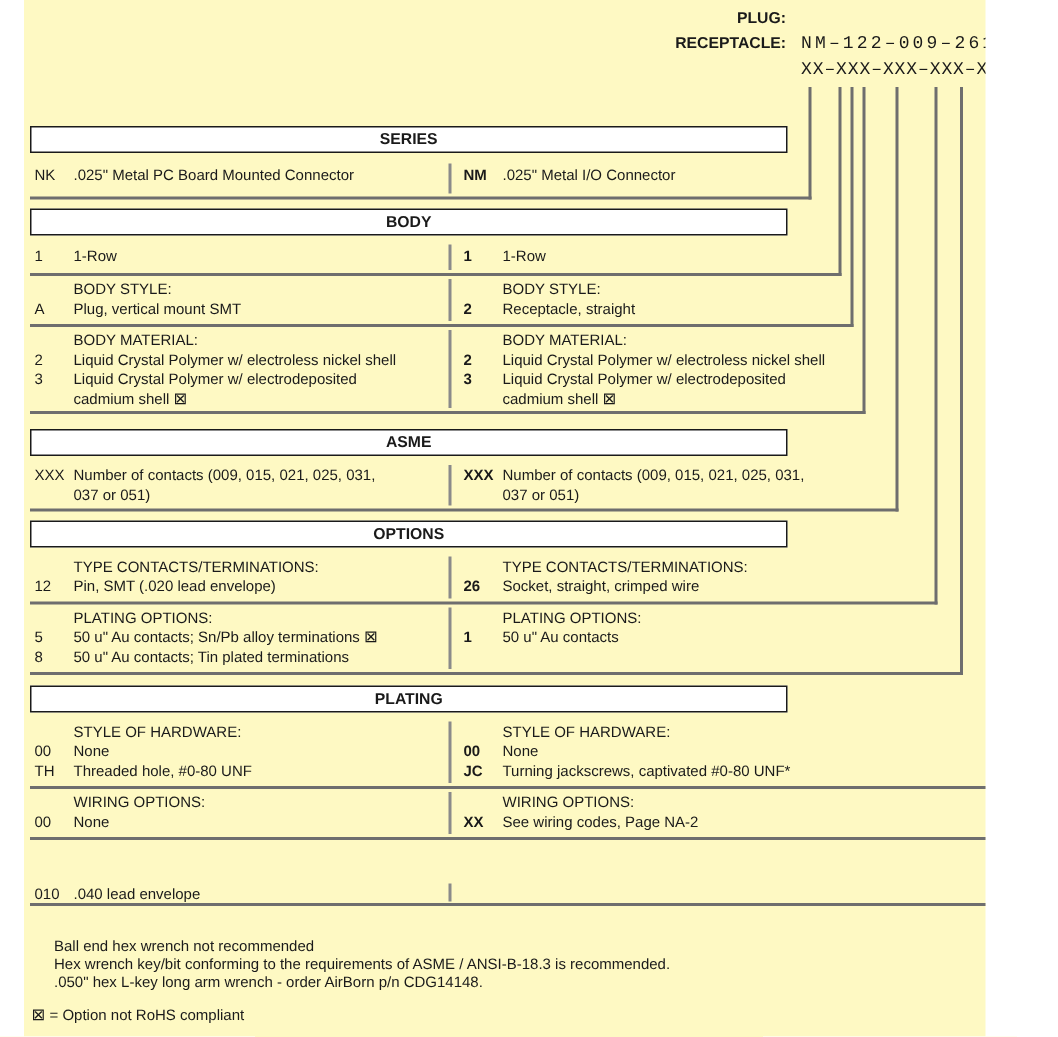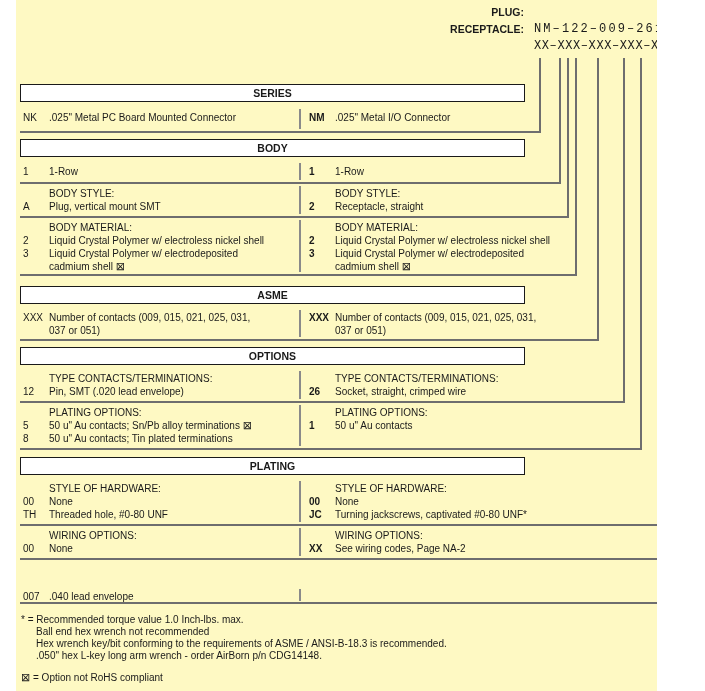--- a/index.html
+++ b/index.html
@@ -201,27 +201,26 @@
   <div class="line" style="top:542px">
     <span class="code-l">00</span>
     <span class="desc-l">None</span>
     <span class="code-r">XX</span>
     <span class="desc-r">See wiring codes, Page NA-2</span>
   </div>
   <div class="vdiv" style="top:528px;height:28px"></div>
   <div class="hrule" style="top:558px;width:658px"></div>
 
   <div class="line" style="top:590px">
-    <span class="code-l">007</span>
+    <span class="code-l">010</span>
     <span class="desc-l">.040 lead envelope</span>
   </div>
   <div class="vdiv" style="top:589px;height:12px"></div>
   <div class="hrule" style="top:602px;width:686px"></div>
 
-  <div class="foot" style="top:614px;left:5px">* = Recommended torque value 1.0 Inch-lbs. max.</div>
   <div class="foot" style="top:626px;left:20px">Ball end hex wrench not recommended</div>
   <div class="foot" style="top:638px;left:20px">Hex wrench key/bit conforming to the requirements of ASME / ANSI-B-18.3 is recommended.</div>
   <div class="foot" style="top:650px;left:20px">.050" hex L-key long arm wrench - order AirBorn p/n CDG14148.</div>
   <div class="foot" style="top:672px;left:5px">
     <span class="rohs">⊠</span>
     <span>= Option not RoHS compliant</span>
   </div>
 
 </div>
 

